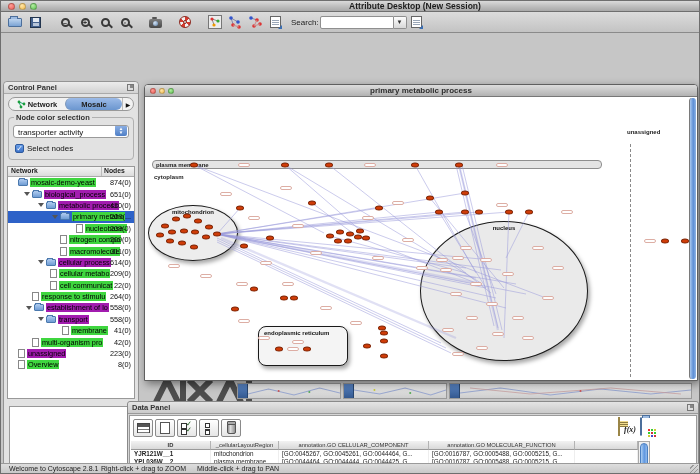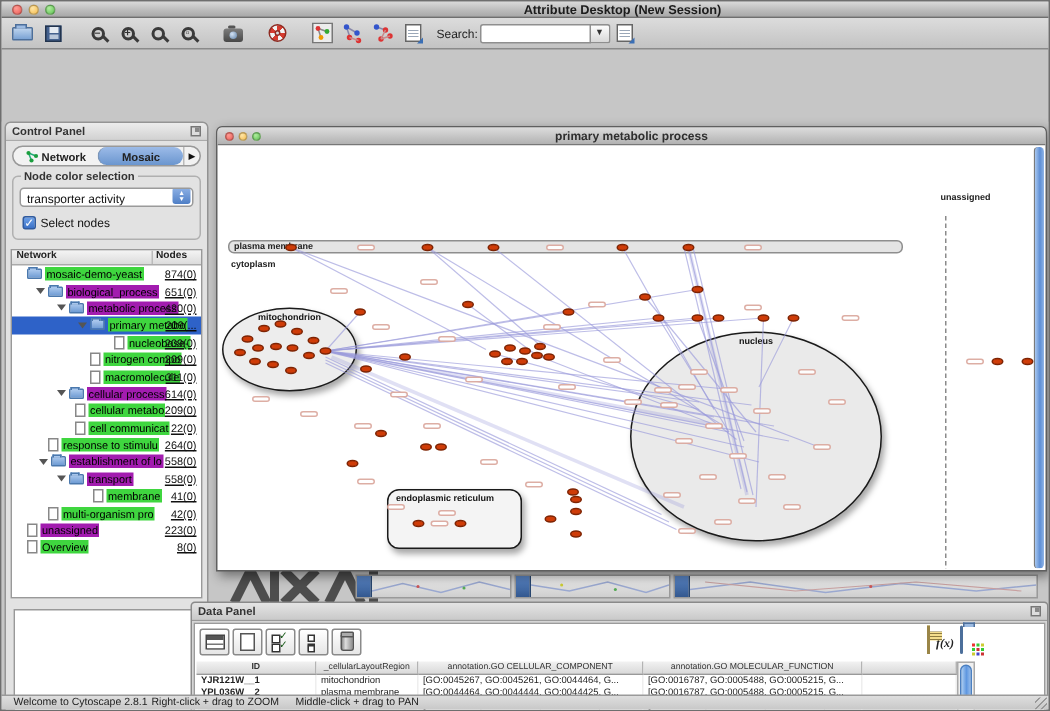--- a/index.html
+++ b/index.html
@@ -67,21 +67,21 @@
   .th-nodes{width:33px;border-left:1px solid #bbb;padding-left:2px;}
   .trow{height:11.4px;display:flex;align-items:center;position:relative;font-size:7.3px;}
   .trow.sel{background:#2e62c8;}
   .tri{width:0;height:0;border-left:3px solid transparent;border-right:3px solid transparent;border-top:4px solid #555;margin-right:2px;flex:none;}
   .fold{width:10px;height:7px;background:linear-gradient(#a8c6ec,#6f9cd4);border:1px solid #4a78ad;border-radius:1px;margin-right:2px;position:relative;flex:none;}
   .fold:before{content:"";position:absolute;top:-2px;left:0;width:4px;height:1px;background:#a8c6ec;border:1px solid #4a78ad;border-bottom:none;}
   .doc{width:7px;height:9px;background:#fff;border:1px solid #888;margin-right:2px;flex:none;}
   .tchip{padding:0 1px;color:#000;white-space:nowrap;overflow:hidden;max-width:72px;}
   .tchip.green{background:#3fd63f;}
   .tchip.red{background:#a21caf;}
-  .tnum{position:absolute;right:3px;color:#111;text-decoration:underline;}
+  .tnum{position:absolute;right:3px;color:#111;}
   .trow.sel .tnum{color:#0a0a0a;}
   .mosaic-box{margin:7px 5px 0;height:131px;background:#fff;border:1px solid #999;}
   
   .nw{position:absolute;left:143px;top:3px;width:554px;height:297px;border:1px solid #5f5f5f;border-radius:4px 4px 0 0;box-shadow:2px 3px 8px rgba(0,0,0,.45);background:#fff;}
   .nw-bar{height:12px;background:linear-gradient(#dcdcdc,#b2b2b2);border-bottom:1px solid #777;border-radius:3px 3px 0 0;position:relative;display:flex;align-items:center;justify-content:center;font-size:8px;font-weight:bold;color:#2e2e2e;}
   .nw-bar .lights{left:5px;top:3px;gap:3px;}
   .nw-bar .light{width:6px;height:6px;}
   .canvas{position:absolute;top:13px;left:1px;right:1px;bottom:1px;background:#fff;overflow:hidden;}
   .vscroll{position:absolute;right:0;top:0;bottom:0;width:7px;background:linear-gradient(90deg,#a9c8f0,#5e8fd6 55%,#8fb4e6);border-left:1px solid #7a7a7a;border-radius:3px;}
   .membrane{position:absolute;left:6px;top:62px;width:450px;height:9px;background:#e4e4e4;border:1px solid #8e8e8e;border-radius:4px;}

